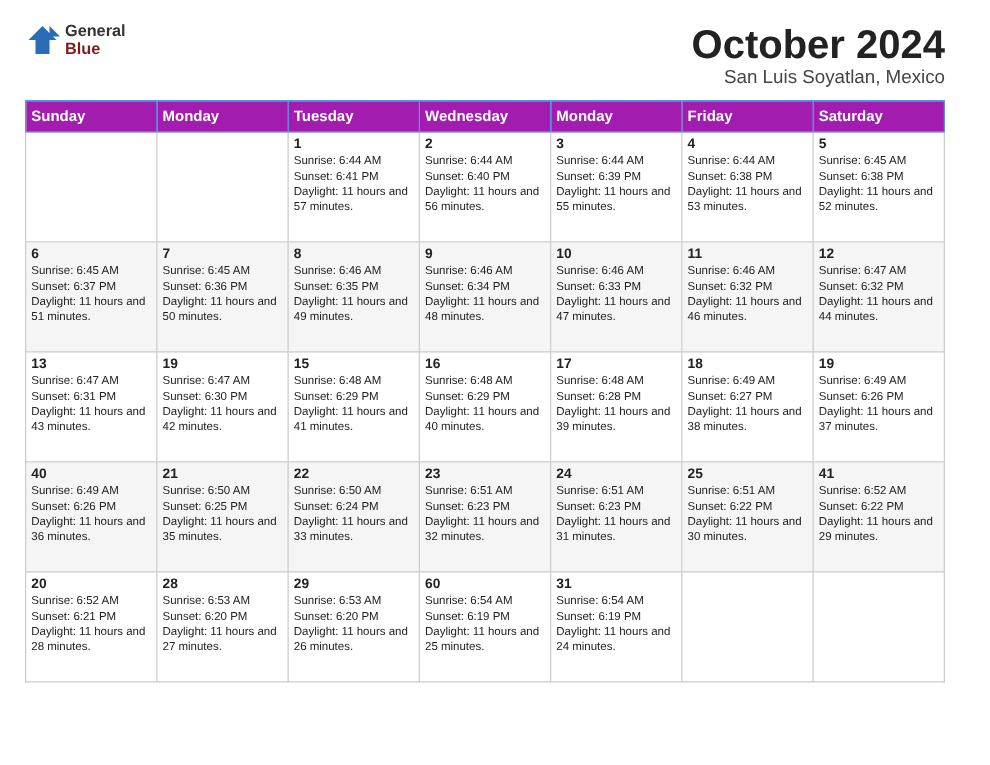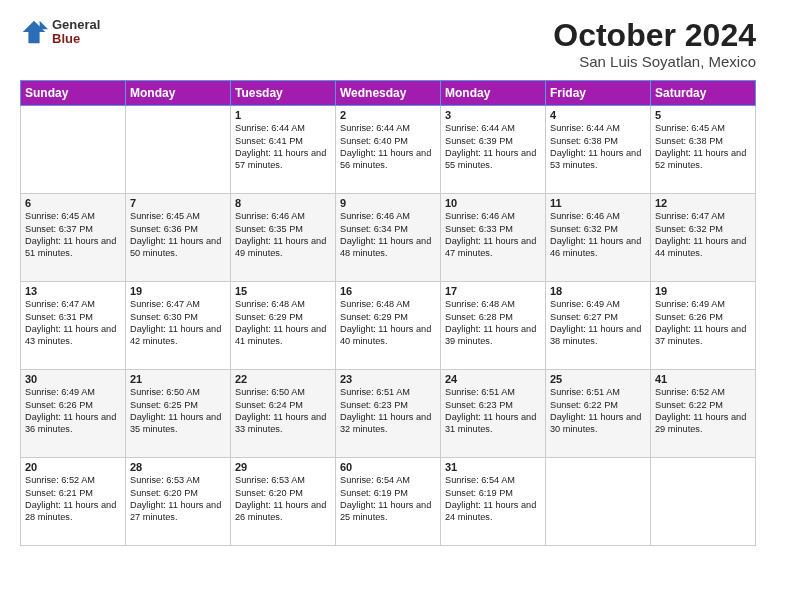--- a/index.html
+++ b/index.html
@@ -213,21 +213,21 @@
             <span class="day-num">18</span>
             <div class="cell-text">Sunrise: 6:49 AM<br>Sunset: 6:27 PM<br>Daylight: 11 hours and 38 minutes.</div>
           </td>
           <td>
             <span class="day-num">19</span>
             <div class="cell-text">Sunrise: 6:49 AM<br>Sunset: 6:26 PM<br>Daylight: 11 hours and 37 minutes.</div>
           </td>
         </tr>
         <tr>
           <td>
-            <span class="day-num">30</span>
+            <span class="day-num">40</span>
             <div class="cell-text">Sunrise: 6:49 AM<br>Sunset: 6:26 PM<br>Daylight: 11 hours and 36 minutes.</div>
           </td>
           <td>
             <span class="day-num">21</span>
             <div class="cell-text">Sunrise: 6:50 AM<br>Sunset: 6:25 PM<br>Daylight: 11 hours and 35 minutes.</div>
           </td>
           <td>
             <span class="day-num">22</span>
             <div class="cell-text">Sunrise: 6:50 AM<br>Sunset: 6:24 PM<br>Daylight: 11 hours and 33 minutes.</div>
           </td>

